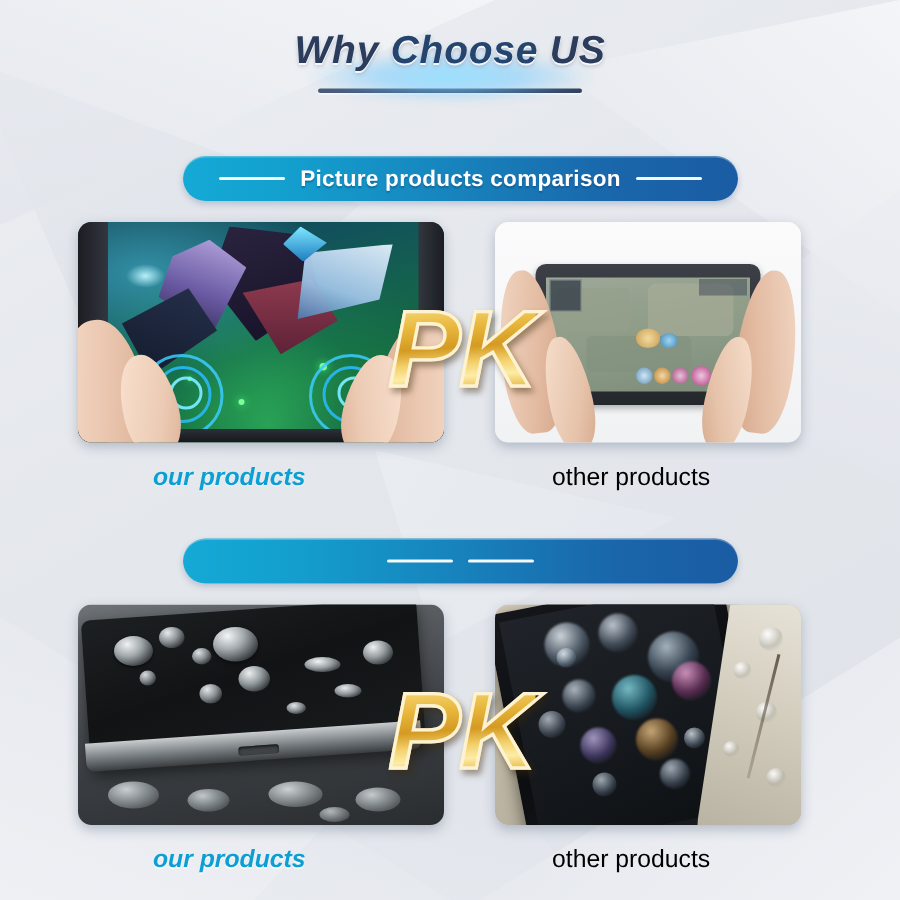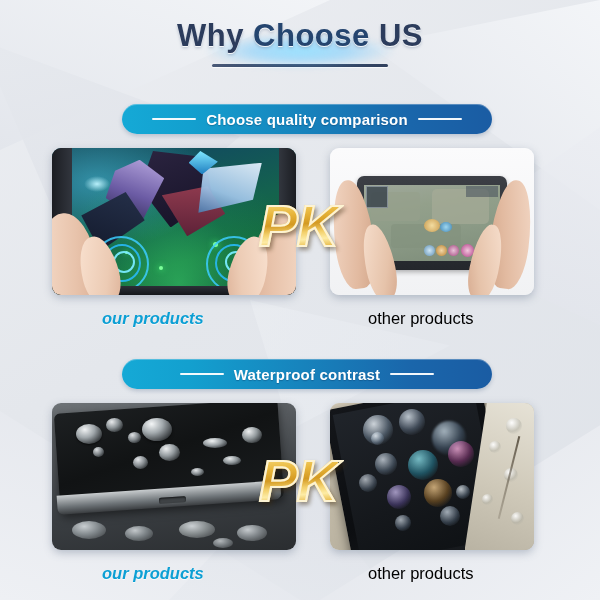--- a/index.html
+++ b/index.html
@@ -22,21 +22,21 @@
   }
   .title-glow{
     position:absolute; left:50%; top:16px; transform:translateX(-50%);
     width:190px; height:34px;
     background:radial-gradient(ellipse at 50% 50%, rgba(150,225,255,.95) 0%, rgba(120,205,255,.55) 35%, rgba(180,225,255,0) 72%);
     filter:blur(3px);
     pointer-events:none;
   }
   .title{
     position:relative;
-    font-size:31px; font-weight:bold; 
+    font-size:26px; font-weight:bold; font-style:italic;
     color:#2c3c5c; letter-spacing:.5px;
     text-shadow:0 1px 0 rgba(255,255,255,.85), 0 2px 3px rgba(90,110,140,.35);
   }
   .title .mid{ color:#25456f; }
   .title-rule{
     margin:10px auto 0; width:176px; height:3px; border-radius:2px;
     background:linear-gradient(90deg,#4a5a78,#2d3d5e 45%,#32425f);
     box-shadow:0 1px 1px rgba(255,255,255,.8);
   }
 
@@ -66,21 +66,21 @@
 
   
   .cap{ position:absolute; font-size:16.5px; white-space:nowrap; z-index:6; }
   .cap.ours{ color:#0c9fd4; font-weight:bold; font-style:italic;
              text-shadow:0 1px 0 rgba(255,255,255,.7); }
   .cap.theirs{ color:#000000; font-weight:normal; }
 
   
   .pk{
     position:absolute; z-index:9;
-    font-size:58px; font-weight:bold; font-style:italic;
+    font-size:72px; font-weight:bold; font-style:italic;
     letter-spacing:-1px;
     background:linear-gradient(176deg,#fff4c4 2%,#f6d978 14%,#e8b63c 33%,#d49a22 48%,#f3d06b 60%,#fdeca6 70%,#e2ad30 84%,#b67c14 100%);
     -webkit-background-clip:text; background-clip:text; color:transparent;
     -webkit-text-stroke:2.2px #fdf3d2;
     paint-order:stroke fill;
     filter:drop-shadow(2px 3px 2px rgba(60,40,10,.45));
   }
 
   
   .phone-body{ position:absolute; border-radius:7px; }
@@ -104,21 +104,21 @@
 </div>
 
 <div class="title-wrap">
   <div class="title-glow"></div>
   <div class="title"><span>Why </span><span class="mid">Choose</span><span> US</span></div>
   <div class="title-rule"></div>
 </div>
 
 <div class="banner" style="top:104px;">
   <span class="dash"></span>
-  <span class="btext">Choose quality comparison</span>
+  <span class="btext">Picture products comparison</span>
   <span class="dash"></span>
 </div>
 
 <div class="card" style="left:52px;top:148px;width:244px;height:147px;">
   <div class="layer" style="background:linear-gradient(165deg,#10414e 0%,#12505c 22%,#14624e 48%,#156b3e 70%,#0e4a33 100%);"></div>
 
   <div class="layer" style="background:radial-gradient(ellipse at 52% 92%, rgba(60,215,110,.55) 0%, rgba(30,150,80,.25) 38%, rgba(0,0,0,0) 68%);"></div>
   <div class="layer" style="background:radial-gradient(ellipse at 18% 22%, rgba(90,220,255,.45) 0%, rgba(40,150,210,0) 42%);"></div>
 
   <div class="layer">
@@ -195,21 +195,20 @@
   </div>
 </div>
 
 <div class="pk" style="left:259px;top:192px;">PK</div>
 
 <div class="cap ours" style="left:102px;top:309px;">our products</div>
 <div class="cap theirs" style="left:368px;top:309px;">other products</div>
 
 <div class="banner" style="top:359px;">
   <span class="dash"></span>
-  <span class="btext">Waterproof contrast</span>
   <span class="dash"></span>
 </div>
 
 <div class="card" style="left:52px;top:403px;width:244px;height:147px;">
   <div class="layer" style="background:linear-gradient(170deg,#6e7377 0%,#54585c 30%,#3a3e42 62%,#2a2d30 100%);"></div>
 
   <div style="position:absolute;left:2%;top:2%;width:92%;height:68%;background:linear-gradient(165deg,#1d2022 0%,#111314 45%,#1a1d1f 100%);border-radius:6px;transform:rotate(-4deg);box-shadow:0 4px 10px rgba(0,0,0,.5);"></div>
   <div style="position:absolute;left:2%;top:58%;width:92%;height:13%;background:linear-gradient(180deg,#c8ccce,#6e7478 60%,#3a3d40);transform:rotate(-4deg);border-radius:0 0 6px 6px;"></div>
   <div style="position:absolute;left:44%;top:64%;width:11%;height:4%;background:#3f4346;border-radius:2px;transform:rotate(-4deg);box-shadow:inset 0 1px 2px rgba(0,0,0,.7);"></div>
 

